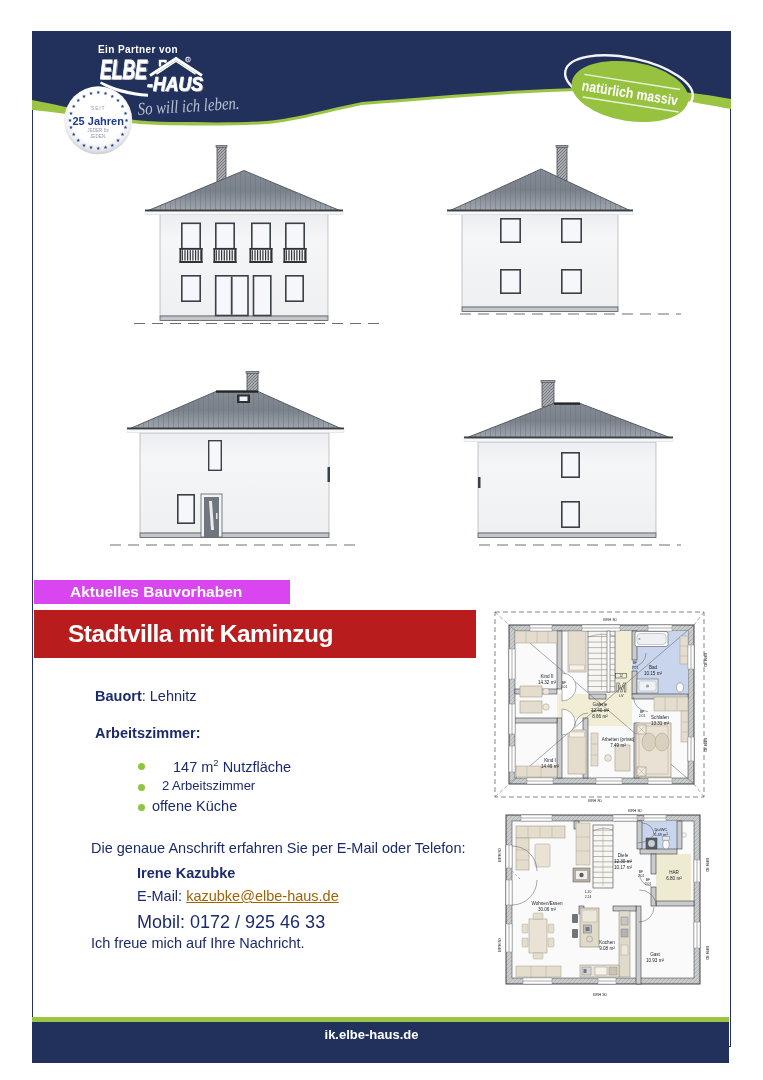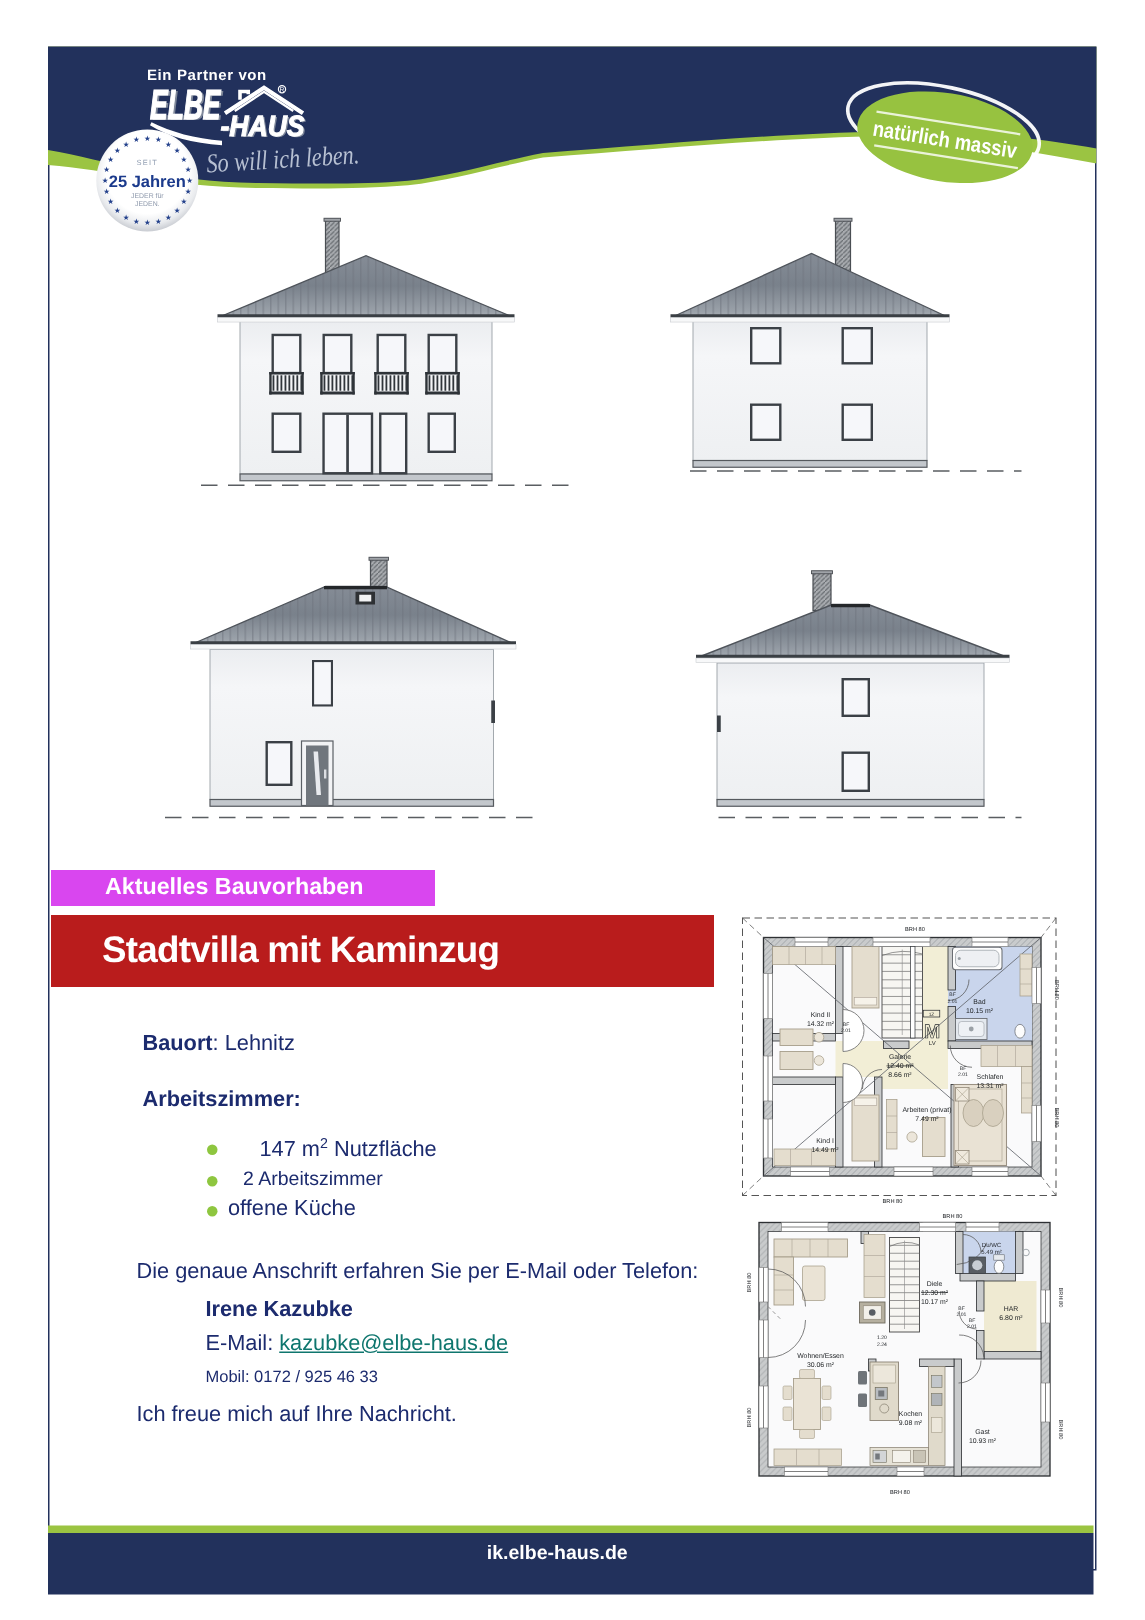--- a/index.html
+++ b/index.html
@@ -327,23 +327,23 @@
 <div class="abs" style="left:138px;top:784px;width:7px;height:7px;border-radius:50%;background:#8ec63f;"></div>
 <div class="abs nv" style="left:162px;top:778px;font-size:13px;">2 Arbeitszimmer</div>
 
 <div class="abs" style="left:138px;top:804px;width:7px;height:7px;border-radius:50%;background:#8ec63f;"></div>
 <div class="abs nv" style="left:152px;top:798px;font-size:14.5px;">offene Küche</div>
 
 <div class="abs nv" style="left:91px;top:840px;font-size:14.5px;">Die genaue Anschrift erfahren Sie per E-Mail oder Telefon:</div>
 
 <div class="abs nv" style="left:137px;top:865px;font-size:14.5px;font-weight:bold;">Irene Kazubke</div>
 
-<div class="abs nv" style="left:137px;top:888px;font-size:14.5px;">E-Mail: <span style="color:#0f766e;text-decoration:underline;">kazubke@elbe-haus.de</span></div>
-
-<div class="abs nv" style="left:137px;top:912px;font-size:11px;">Mobil: 0172 / 925 46 33</div>
+<div class="abs nv" style="left:137px;top:888px;font-size:14.5px;">E-Mail: <span style="color:#a16207;text-decoration:underline;">kazubke@elbe-haus.de</span></div>
+
+<div class="abs nv" style="left:137px;top:912px;font-size:18px;">Mobil: 0172 / 925 46 33</div>
 
 <div class="abs nv" style="left:91px;top:935px;font-size:14.5px;">Ich freue mich auf Ihre Nachricht.</div>
 
 <svg class="abs" style="left:490px;top:605px;" width="222" height="200" viewBox="0 0 222 200">
     <defs>
       <pattern id="hat1" width="4" height="4" patternUnits="userSpaceOnUse">
         <rect width="4" height="4" fill="#c9cbcc"></rect>
         <path d="M0,4 L4,0" stroke="#9fa2a5" stroke-width="0.6"></path>
       </pattern>
     </defs>

